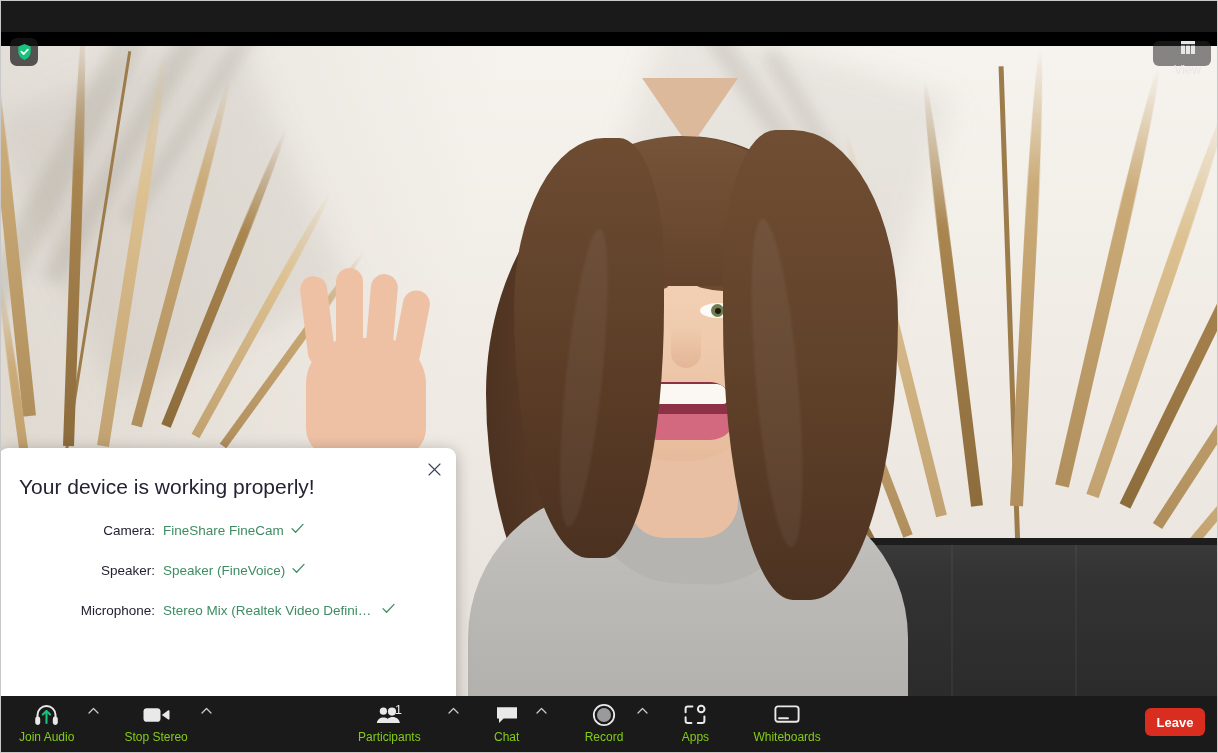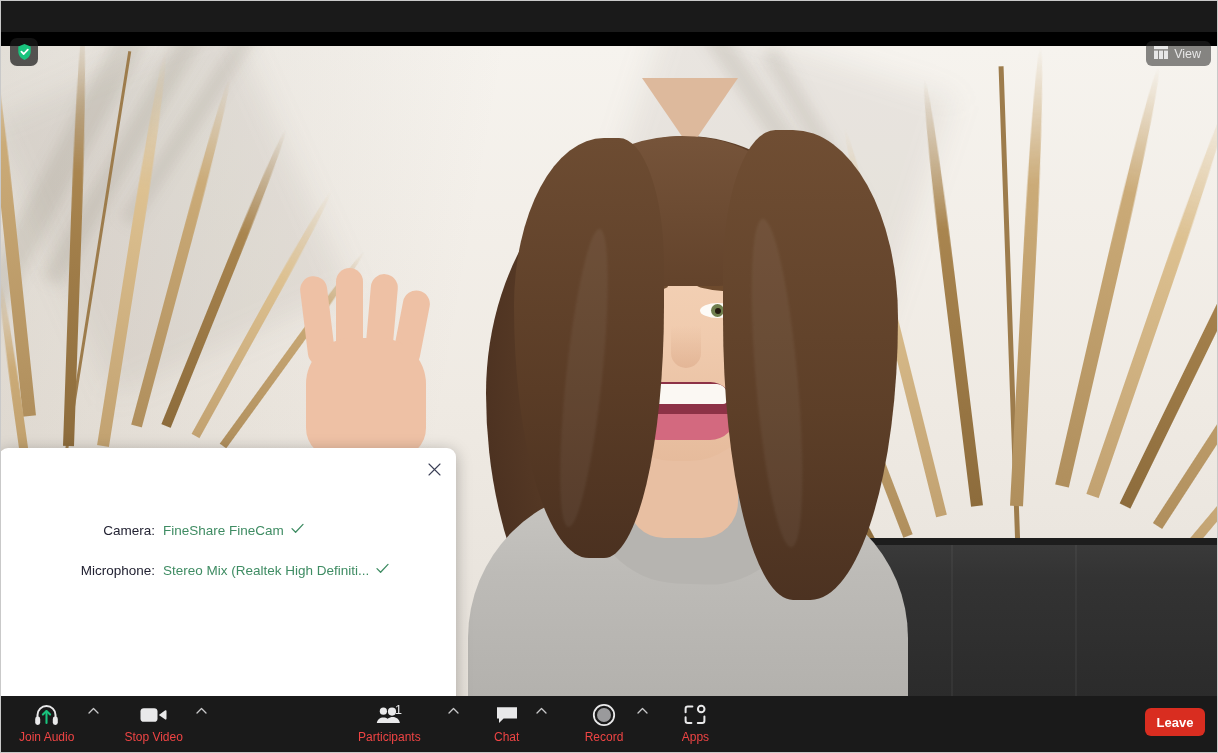--- a/index.html
+++ b/index.html
@@ -210,26 +210,27 @@
   .shield-btn {
     position: absolute; left: 9px; top: 6px;
     width: 28px; height: 28px; border-radius: 7px;
     background: rgba(26,26,26,.72);
     display: flex; align-items: center; justify-content: center;
     z-index: 12;
   }
   
   .view-btn {
     position: absolute; right: 8px; top: 9px;
-    height: 25px; padding: 0 10px 0 8px;
+    height: 25px; padding: 0 10px 0 21px;
     border-radius: 6px;
     background: rgba(40,40,40,.55);
     display: flex; align-items: center; gap: 6px;
     color: #e7e7e7; font-size: 12.5px;
     z-index: 12;
+    flex-direction: column;
   }
 
   
   .dialog {
     position: absolute; left: -2px; top: 416px;
     width: 457px; height: 277px;
     background: #ffffff;
     border-radius: 9px;
     box-shadow: 0 3px 16px rgba(0,0,0,.28);
     z-index: 30;
@@ -285,21 +286,21 @@
     position: relative;
     min-width: 52px;
     height: 52px; padding: 6px 10px 0 10px;
     display: flex; flex-direction: column; align-items: center;
     border-radius: 6px;
     cursor: pointer;
   }
   .tb-icon { height: 26px; display: flex; align-items: center; justify-content: center; }
   .tb-label {
     margin-top: 2px;
-    font-size: 12px; color: #ef4444; white-space: nowrap;
+    font-size: 12px; color: #84cc16; white-space: nowrap;
   }
   .tb-label.green { color: #19C37D; }
   .caret {
     width: 18px; height: 52px;
     display: flex; align-items: flex-start; justify-content: center;
     padding-top: 11px;
     cursor: pointer;
   }
   .badge {
     font-size: 12.5px; color: #e9e9ea;
@@ -429,44 +430,54 @@
       <span>View</span>
     </div>
 
     <div class="dialog">
       <div class="dlg-close">
         <svg width="13" height="13" viewBox="0 0 13 13">
           <path d="M1 1l11 11M12 1L1 12" stroke="#3b3f56" stroke-width="1.1" stroke-linecap="round"></path>
         </svg>
       </div>
 
+      <div class="dlg-title">Your device is working properly!</div>
 
       <div class="rows">
 
         <div class="row">
           <div class="row-label">Camera:</div>
           <div class="row-value">FineShare FineCam</div>
           <div class="row-check">
             <svg width="13" height="11" viewBox="0 0 13 11">
                 <path d="M1 5.6l3.6 3.6L12 1.4" fill="none" stroke="#3f8c63" stroke-width="1.3" stroke-linecap="round" stroke-linejoin="round"></path>
               </svg>
           </div>
         </div>
 
-
         <div class="row">
-          <div class="row-label">Microphone:</div>
-          <div class="row-value">Stereo Mix (Realtek High Definiti...</div>
+          <div class="row-label">Speaker:</div>
+          <div class="row-value">Speaker (FineVoice)</div>
           <div class="row-check">
             <svg width="13" height="11" viewBox="0 0 13 11">
                 <path d="M1 5.6l3.6 3.6L12 1.4" fill="none" stroke="#3f8c63" stroke-width="1.3" stroke-linecap="round" stroke-linejoin="round"></path>
               </svg>
           </div>
         </div>
 
+        <div class="row">
+          <div class="row-label">Microphone:</div>
+          <div class="row-value">Stereo Mix (Realtek Video Definiti...</div>
+          <div class="row-check">
+            <svg width="13" height="11" viewBox="0 0 13 11">
+                <path d="M1 5.6l3.6 3.6L12 1.4" fill="none" stroke="#3f8c63" stroke-width="1.3" stroke-linecap="round" stroke-linejoin="round"></path>
+              </svg>
+          </div>
+        </div>
+
       </div>
     </div>
 
     <button class="dlg-btn">End Test</button>
   </div>
 
   <div class="toolbar">
 
     <div class="tb-group tb-left">
 
@@ -488,21 +499,21 @@
           </svg>
       </div>
 
       <div class="tb-item" style="margin-left:12px;">
         <span class="tb-icon">
           <svg width="27" height="18" viewBox="0 0 27 18">
             <rect x="0.5" y="2.2" width="17" height="13.6" rx="3.4" fill="#e9e9ea"></rect>
             <path d="M18.8 8.9l6.5-4.6c.6-.4 1.2 0 1.2.7v7.8c0 .7-.6 1.1-1.2.7l-6.5-4.6z" fill="#e9e9ea"></path>
           </svg>
         </span>
-        <span class="tb-label">Stop Video</span>
+        <span class="tb-label">Stop Stereo</span>
       </div>
       <div class="caret">
         <svg width="11" height="7" viewBox="0 0 11 7">
             <path d="M1 6l4.5-4.5L10 6" fill="none" stroke="#c9c9ca" stroke-width="1.3" stroke-linecap="round" stroke-linejoin="round"></path>
           </svg>
       </div>
     </div>
 
     <div class="tb-group tb-center">
 
@@ -560,19 +571,28 @@
           <svg width="24" height="22" viewBox="0 0 24 22">
             <path d="M9.4 2.6H4.8c-1.2 0-2.2 1-2.2 2.2v3.4" fill="none" stroke="#e9e9ea" stroke-width="2" stroke-linecap="round"></path>
             <path d="M2.6 13.2v3.6c0 1.2 1 2.2 2.2 2.2h3.6" fill="none" stroke="#e9e9ea" stroke-width="2" stroke-linecap="round"></path>
             <path d="M21.4 12.6v4.2c0 1.2-1 2.2-2.2 2.2h-4.4" fill="none" stroke="#e9e9ea" stroke-width="2" stroke-linecap="round"></path>
             <circle cx="18.2" cy="5" r="3.3" fill="none" stroke="#e9e9ea" stroke-width="2"></circle>
           </svg>
         </span>
         <span class="tb-label">Apps</span>
       </div>
 
+      <div class="tb-item" style="margin-left:22px;">
+        <span class="tb-icon">
+          <svg width="26" height="20" viewBox="0 0 26 20">
+            <rect x="1.4" y="1.4" width="23.2" height="15.4" rx="2.6" fill="none" stroke="#e9e9ea" stroke-width="1.9"></rect>
+            <path d="M5 13.2h9" stroke="#e9e9ea" stroke-width="1.9" stroke-linecap="round"></path>
+          </svg>
+        </span>
+        <span class="tb-label">Whiteboards</span>
+      </div>
 
     </div>
 
     <button class="leave-btn">Leave</button>
   </div>
 
 </div>
 
 </body></html>

